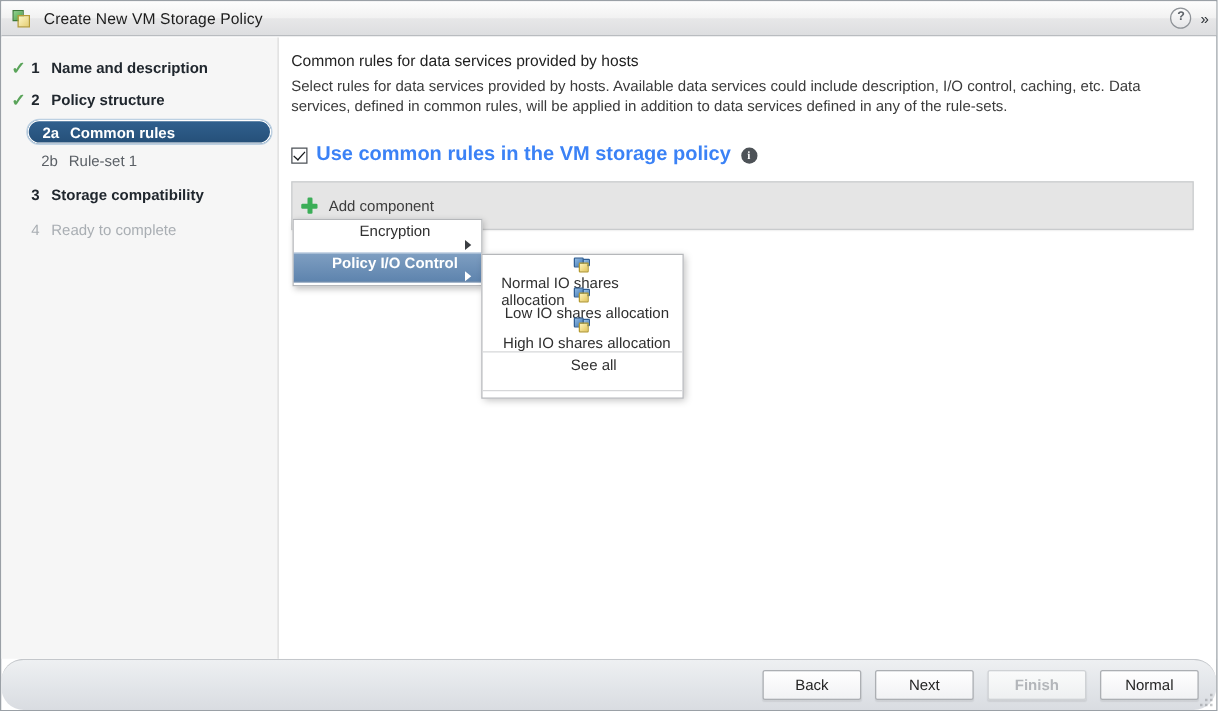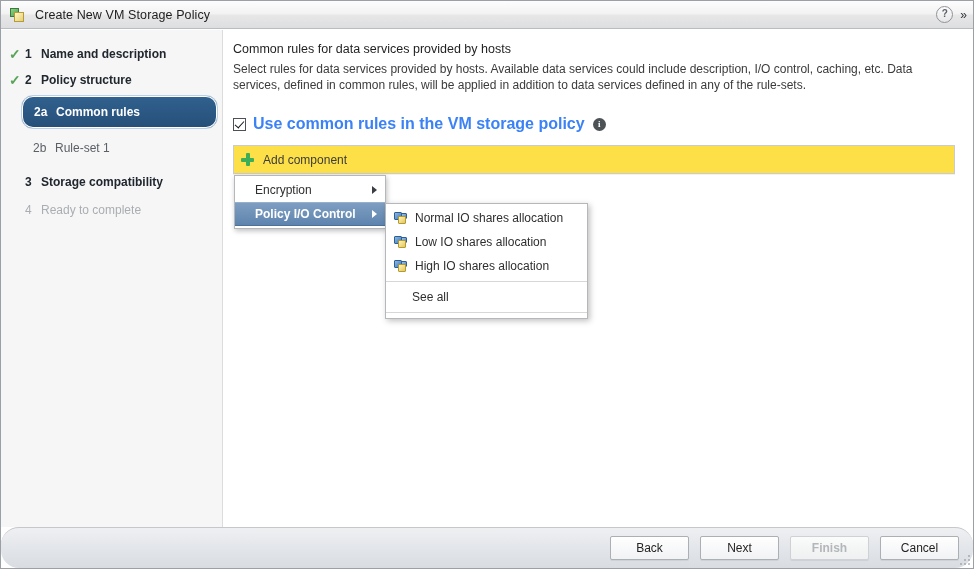--- a/index.html
+++ b/index.html
@@ -135,21 +135,21 @@
     font-size: 12px;
     color: #20272e;
   }
   .nav-item.muted .nav-num,
   .nav-item.muted .nav-label {
     color: #a9aeb3;
     font-weight: normal;
   }
 
   .nav-sub {
-    height: 34px;
+    height: 21px;
     margin: 2px 4px 2px 20px;
     display: flex;
     align-items: center;
     border-radius: 12px;
     box-sizing: border-box;
     padding-left: 12px;
   }
   .nav-sub .sub-num {
     width: 22px;
     flex: none;
@@ -231,23 +231,23 @@
     font-weight: bold;
     line-height: 13px;
     text-align: center;
     font-family: "Liberation Serif", serif;
     flex: none;
   }
 
   .addbox {
     margin-top: 12px;
     width: 722px;
-    height: 29px;
+    height: 39px;
     border: 1px solid #c9cbcd;
-    background: #fde047;
+    background: #e5e5e5;
     box-shadow: 0 1px 0 rgba(0,0,0,.05);
     display: flex;
     align-items: center;
     box-sizing: border-box;
     padding-left: 7px;
   }
   .plus-icon {
     width: 13px; height: 13px;
     position: relative;
     flex: none;
@@ -281,20 +281,21 @@
   }
   .menu-item {
     height: 24px;
     display: flex;
     align-items: center;
     padding: 0 8px 0 20px;
     font-size: 12px;
     color: #2f2f2f;
     box-sizing: border-box;
     position: relative;
+    flex-direction: column;
   }
   .menu-item .arrow {
     margin-left: auto;
     width: 0; height: 0;
     border-left: 5px solid #3a3d41;
     border-top: 4px solid transparent;
     border-bottom: 4px solid transparent;
   }
   .menu-item.highlight {
     background: linear-gradient(to bottom,#7e9ec1,#5e84ae);
@@ -303,21 +304,21 @@
     border-top: 1px solid #95b0cd;
     border-bottom: 1px solid #4d7099;
   }
   .menu-item.highlight .arrow { border-left-color: #ffffff; }
 
   
   .menu2 {
     position: absolute;
     left: 161px;
     top: 173px;
-    width: 203px;
+    width: 162px;
     background: #ffffff;
     border: 1px solid #b5b7ba;
     box-shadow: 2px 2px 6px rgba(0,0,0,.25);
     padding: 2px 0;
     box-sizing: border-box;
   }
   .menu2 .menu-item { padding-left: 8px; }
   .menu2 .menu-item .mi-label { margin-left: 7px; }
   .menu2 .sep {
     height: 1px;
@@ -522,21 +523,21 @@
       <div class="sep"></div>
 
     </div>
 
   </div>
 
   <div class="footer">
     <div class="btn">Back</div>
     <div class="btn">Next</div>
     <div class="btn disabled">Finish</div>
-    <div class="btn">Cancel</div>
+    <div class="btn">Normal</div>
     <div class="grip">
       <i style="right:0;bottom:0"></i>
         <i style="right:4px;bottom:0"></i>
         <i style="right:8px;bottom:0"></i>
       <i style="right:0;bottom:4px"></i>
         <i style="right:4px;bottom:4px"></i>
       <i style="right:0;bottom:8px"></i>
     </div>
   </div>
 

